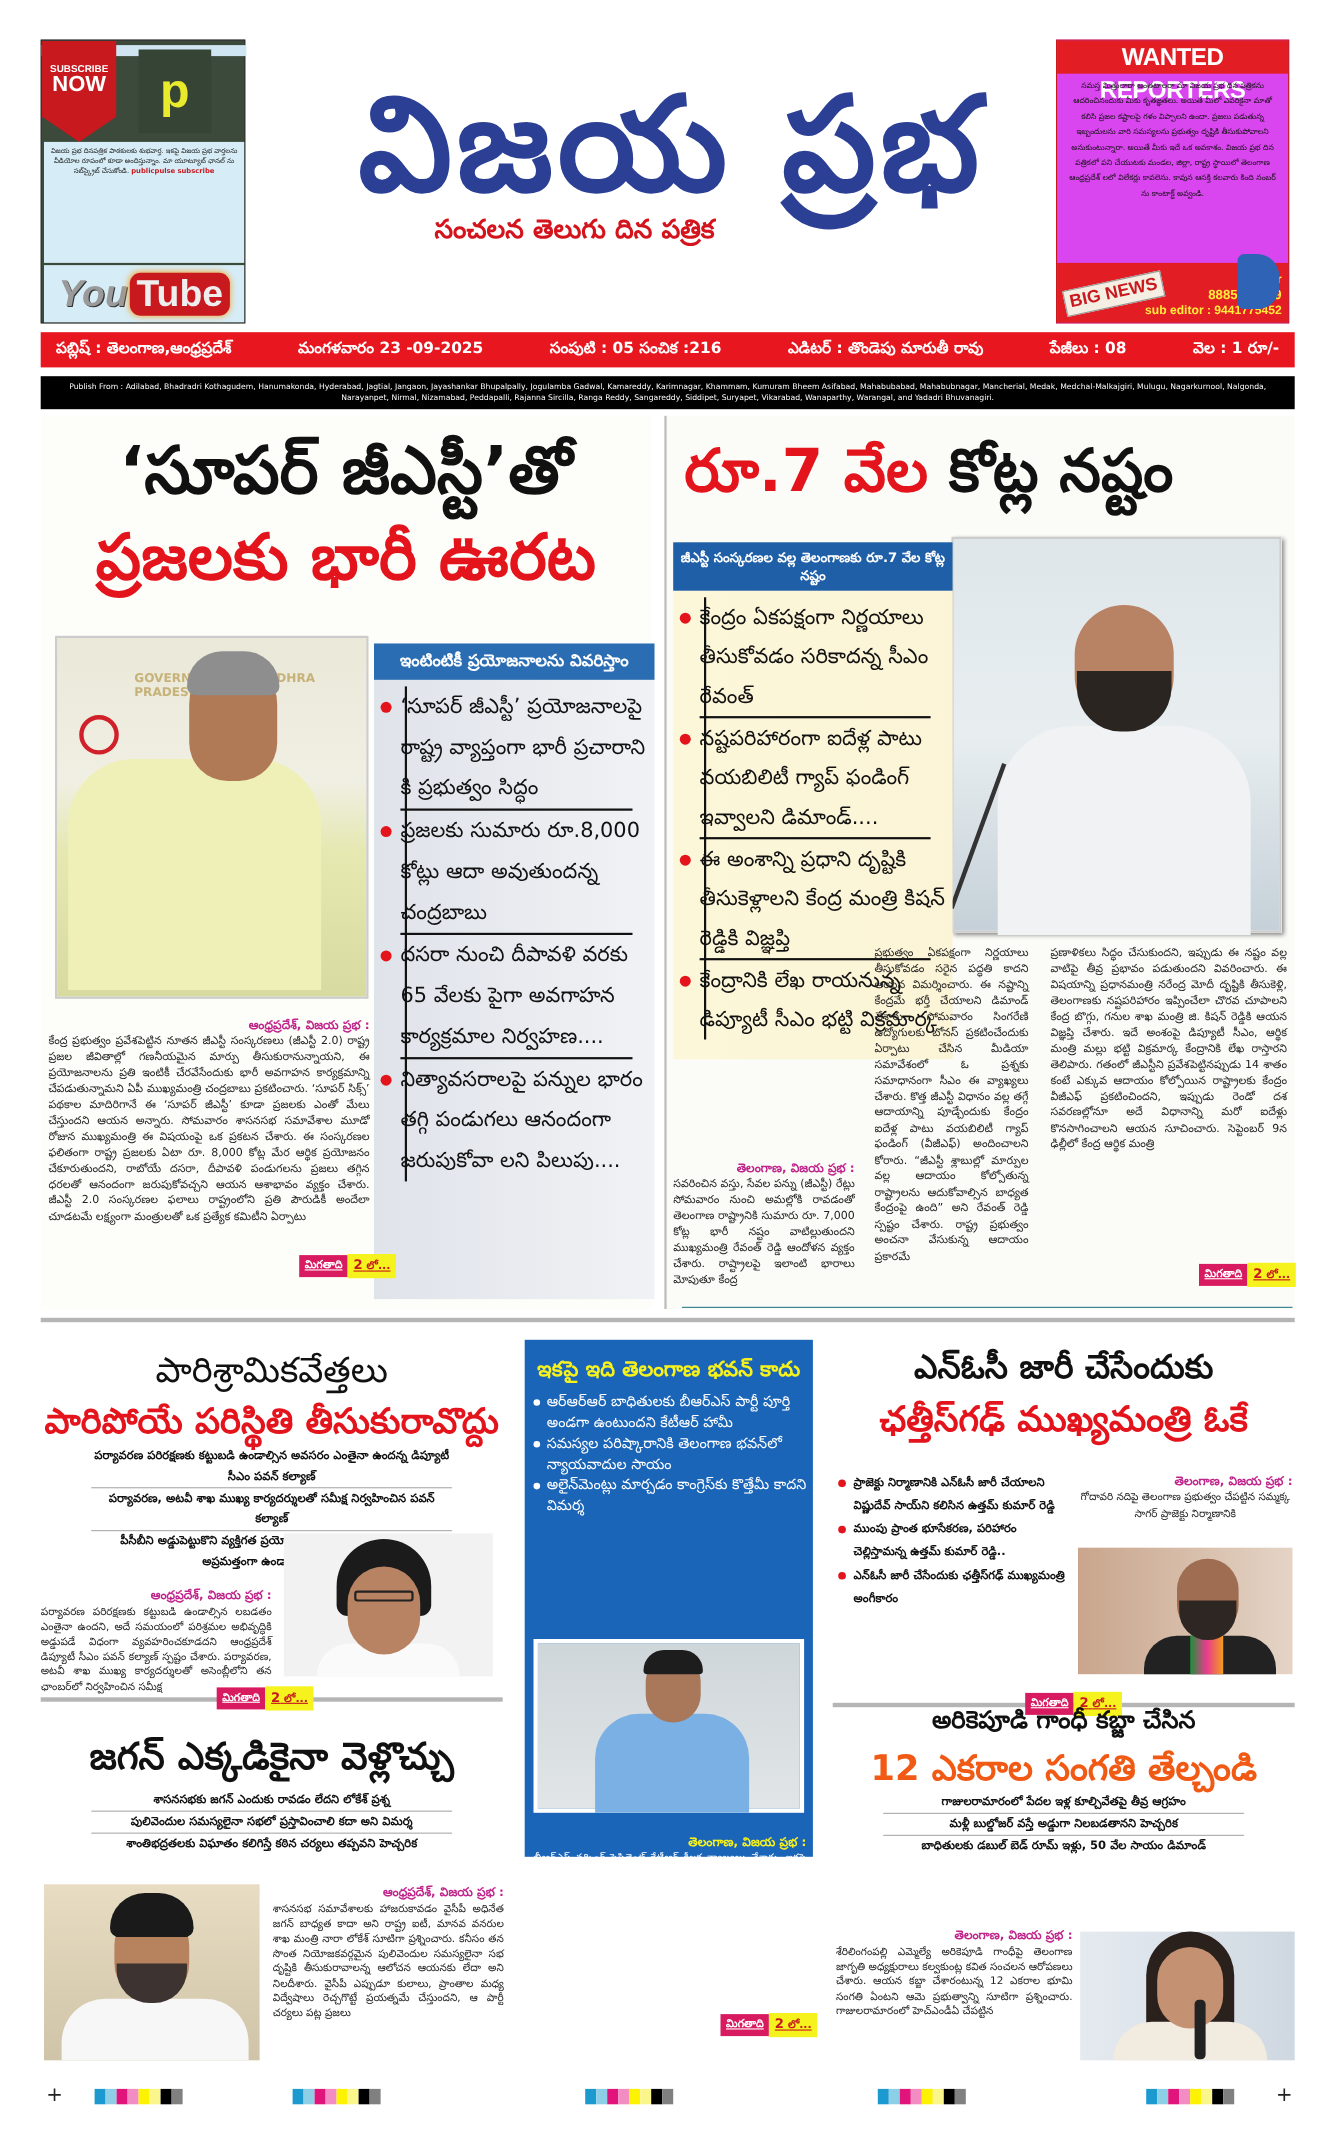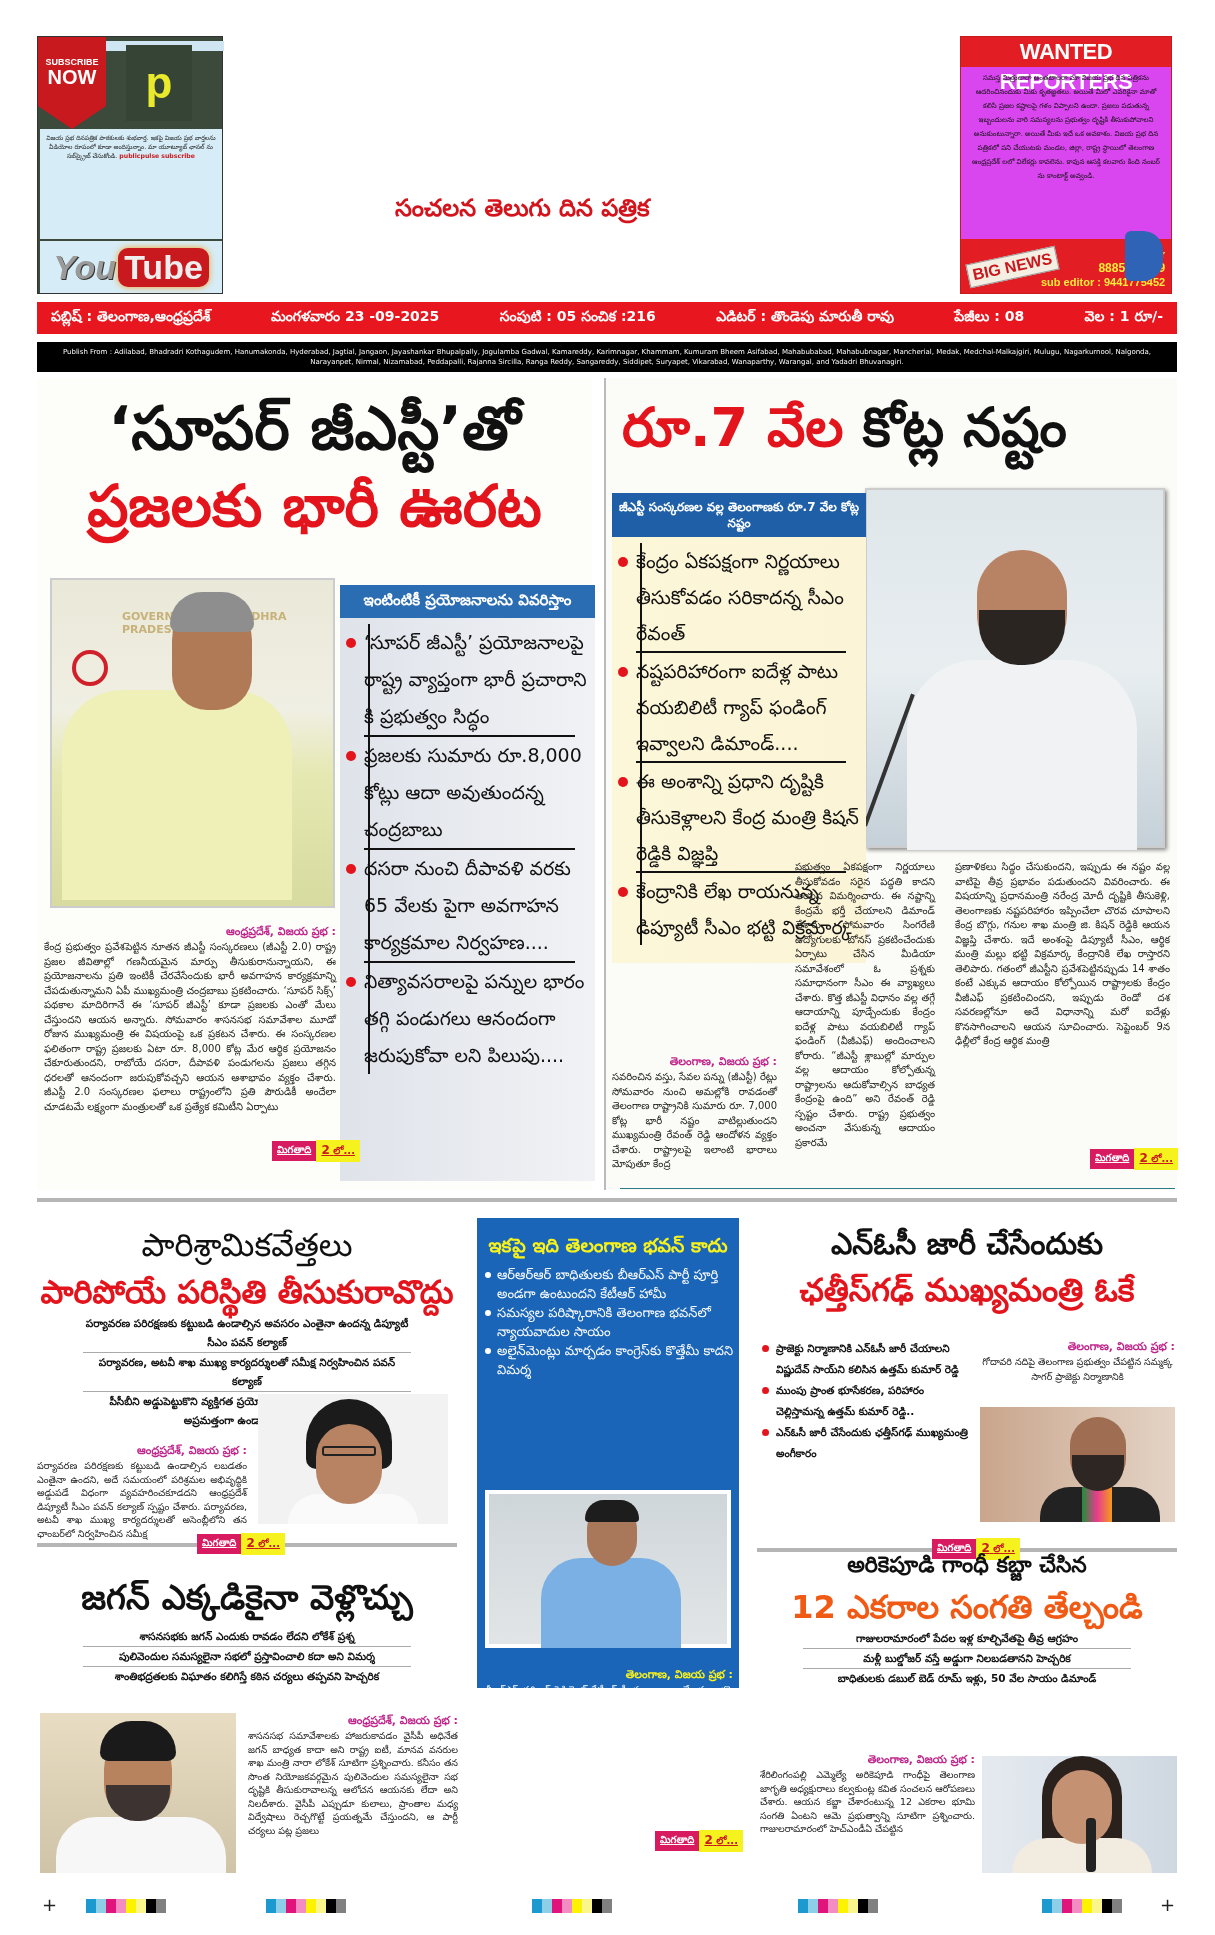--- a/index.html
+++ b/index.html
@@ -147,20 +147,21 @@
     <b>publicpulse</b>
     <b>subscribe</b>
   </div>
   <div class="yt">
     <span class="you">You</span>
     <span class="tube">Tube</span>
   </div>
 </div>
 
 <div class="abs" id="logo">
+  <div class="title">విజయ ప్రభ</div>
   <div class="tag">సంచలన తెలుగు దిన పత్రిక</div>
 </div>
 
 <div class="abs" id="wanted">
   <div class="hd">WANTED REPORTERS</div>
   <div class="body">సమస్త మిత్రులారా అంతటాలరా మా విజయ ప్రభ దిన పత్రికను ఆదరించినందుకు మీకు కృతజ్ఞతలు. అయితే మీలో ఎవరికైనా మాతో కలిసి ప్రజల కష్టాలపై గళం విప్పాలని ఉందా. ప్రజలు పడుతున్న ఇబ్బందులను వారి సమస్యలను ప్రభుత్వం దృష్టికి తీసుకుపోవాలని అనుకుంటున్నారా. అయితే మీకు ఇదే ఒక అవకాశం. విజయ ప్రభ దిన పత్రికలో పని చేయుటకు మండల, జిల్లా, రాష్ట్ర స్థాయిలో తెలంగాణ ఆంధ్రప్రదేశ్ లలో విలేకర్లు కావలెను. కావున ఆసక్తి కలవారు కింది నంబర్ ను కాంటాక్ట్ అవ్వండి.</div>
   <div class="foot">
     <div class="badge">BIG NEWS</div>
     <div class="ed">
       <div>editor</div>

